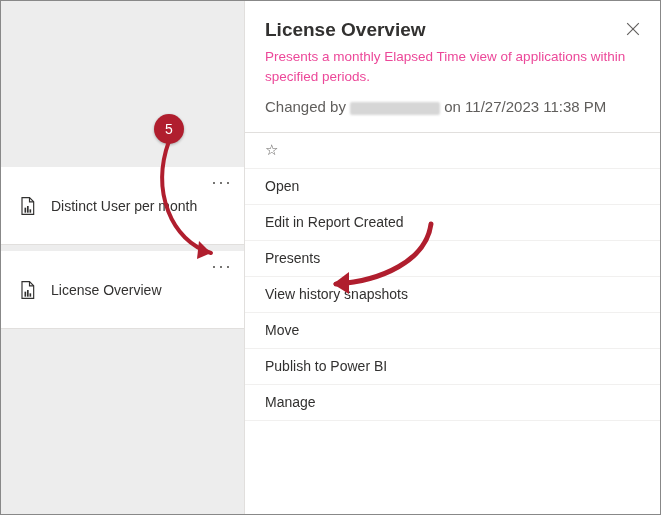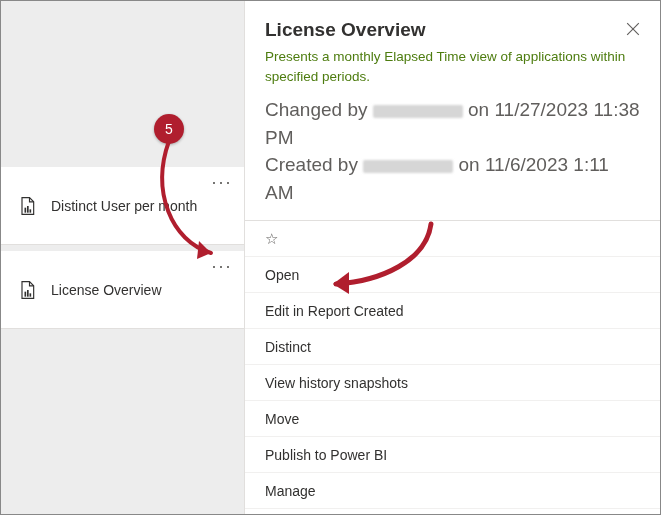--- a/index.html
+++ b/index.html
@@ -73,26 +73,26 @@
       position: relative;
     }
     .panel-title {
       font-size: 19px;
       font-weight: 600;
       color: #323130;
       margin-bottom: 6px;
     }
     .panel-desc {
       font-size: 13.5px;
-      color: #4d7c0f;
+      color: #ec4899;
       line-height: 1.45;
       margin-bottom: 10px;
     }
     .meta-line {
-      font-size: 19px;
+      font-size: 15px;
       color: #605e5c;
       line-height: 1.45;
     }
     .redacted {
       display: inline-block;
       width: 90px;
       height: 13px;
       background: #d6d6d6;
       vertical-align: middle;
       border-radius: 2px;
@@ -179,43 +179,38 @@
 
 <div class="right-panel">
   <div class="panel-header">
     <div class="panel-title">License Overview</div>
     <div class="panel-desc">Presents a monthly Elapsed Time view of applications within specified periods.</div>
     <div class="meta-line">
       <span>Changed by</span>
       <span class="redacted"></span>
       <span>on 11/27/2023 11:38 PM</span>
     </div>
-    <div class="meta-line">
-      <span>Created by</span>
-      <span class="redacted"></span>
-      <span>on 11/6/2023 1:11 AM</span>
-    </div>
     <svg class="close-btn" viewBox="0 0 24 24" stroke="#605e5c" stroke-width="1.3">
       <line x1="5" y1="5" x2="19" y2="19"></line>
         <line x1="19" y1="5" x2="5" y2="19"></line>
     </svg>
   </div>
 
   <div class="menu-list">
     <div class="menu-item">
       <span class="fav-star">☆</span>
     </div>
     <div class="menu-item">
         <span>Open</span>
       </div>
     <div class="menu-item">
         <span>Edit in Report Created</span>
       </div>
     <div class="menu-item">
-        <span>Distinct</span>
+        <span>Presents</span>
       </div>
     <div class="menu-item">
         <span>View history snapshots</span>
       </div>
     <div class="menu-item">
         <span>Move</span>
       </div>
     <div class="menu-item">
         <span>Publish to Power BI</span>
       </div>

